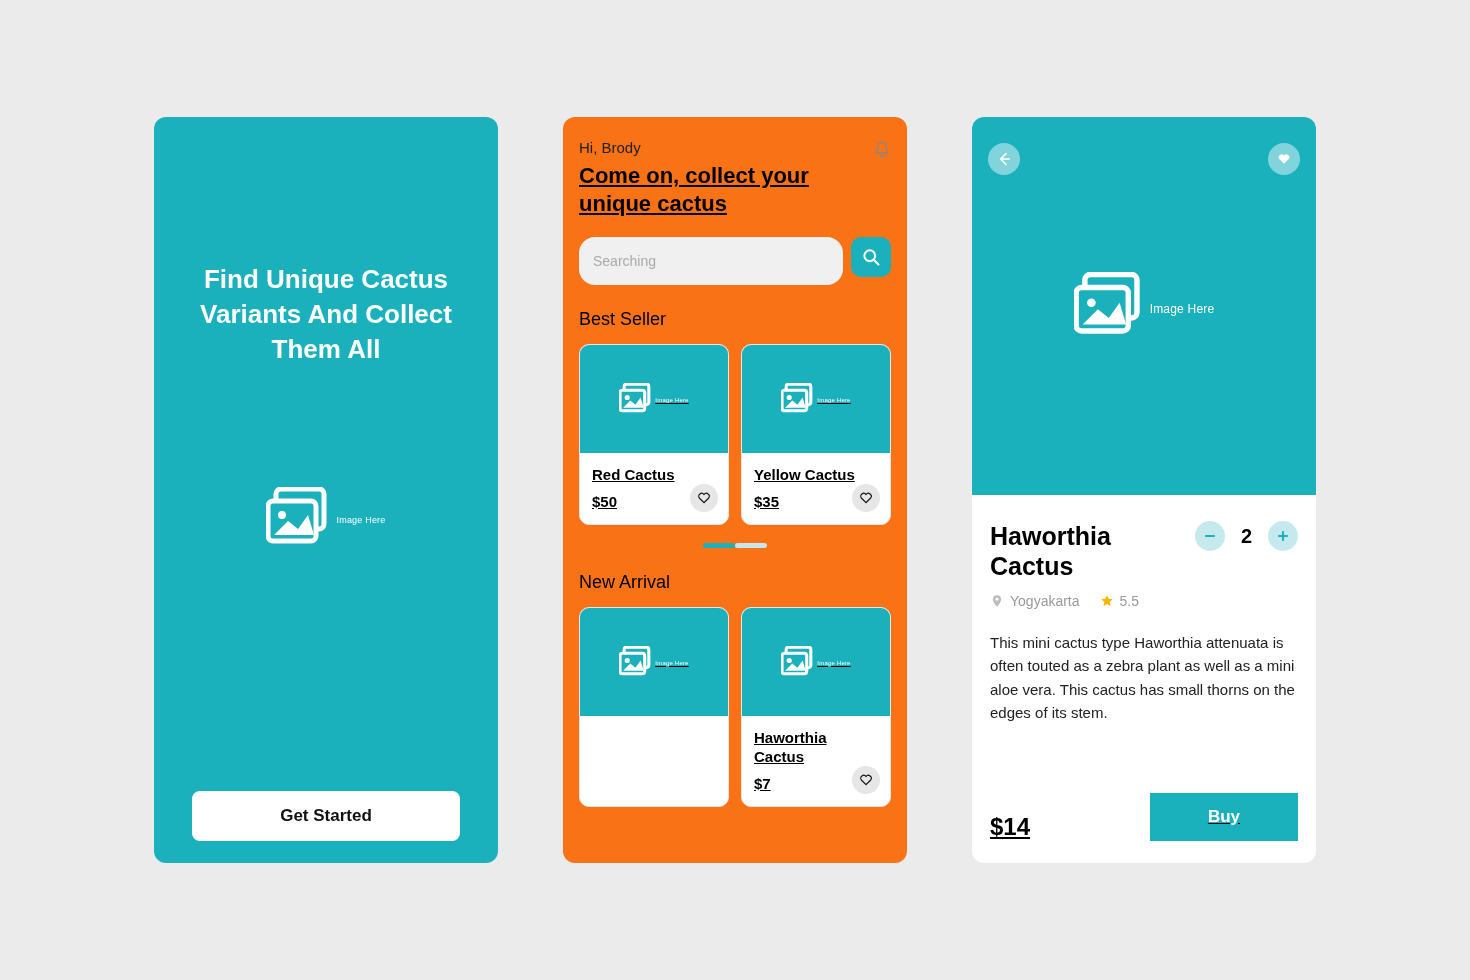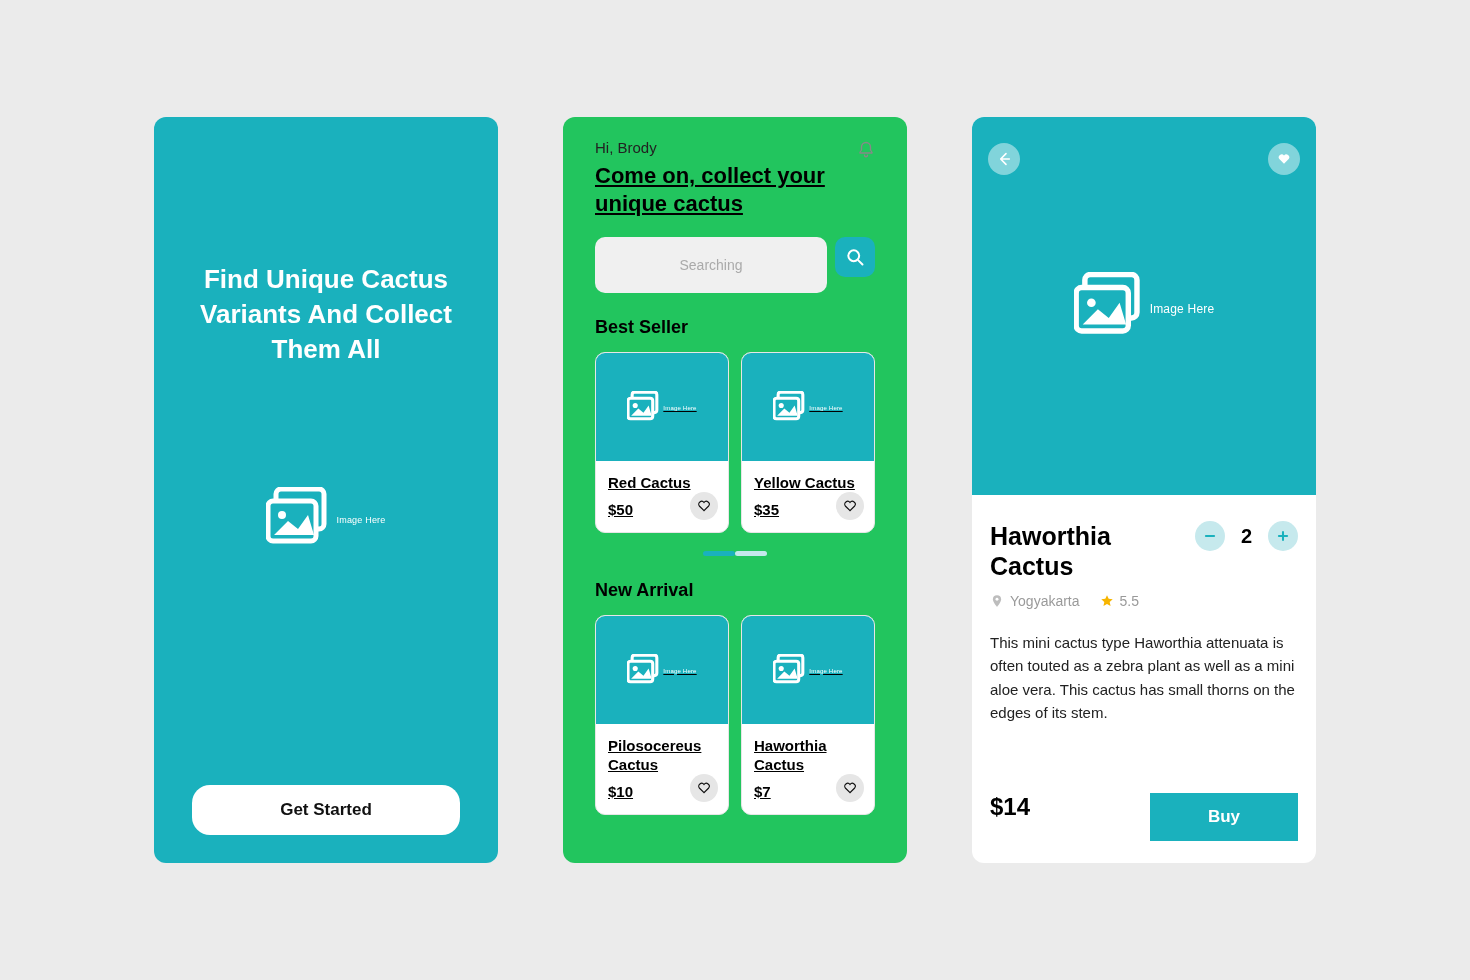--- a/index.html
+++ b/index.html
@@ -19,33 +19,33 @@
     border-radius: 12px;
     overflow: hidden;
     position: relative;
     flex-shrink: 0;
   }
 
   
   .s1 { background: #1ab1bd; display: flex; flex-direction: column; align-items: center; }
   .s1-title { color:#fff; font-weight:700; font-size:26px; text-align:center; line-height:1.35; margin-top:145px; padding:0 28px; }
   .s1-img { margin-top:120px; }
-  .s1-btn { position:absolute; bottom:28px; left:38px; right:38px; background:#fff; color:#111; font-weight:700; font-size:17px; height:50px; border:none; border-radius:18px; cursor:pointer; }
-
-  
-  .s2 { background:#22c55e; padding:22px 32px 0; overflow:hidden; }
+  .s1-btn { position:absolute; bottom:22px; left:38px; right:38px; background:#fff; color:#111; font-weight:700; font-size:17px; height:50px; border:none; border-radius:8px; cursor:pointer; }
+
+  
+  .s2 { background:#f97316; padding:22px 16px 0; overflow:hidden; }
   .s2-header { display:flex; justify-content:space-between; align-items:flex-start; }
   .s2-greet { font-size:15px; color:#222; }
   .s2-headline { font-weight:800; font-size:22px; line-height:1.25; margin-top:6px; max-width:260px;text-decoration:underline; }
   .bell { width:18px; height:18px; color:#888; margin-top:2px; }
   .search-row { display:flex; gap:8px; margin-top:20px; }
-  .search-input { flex:1; background:#f0f0f0; border:none; border-radius:10px; height:56px; padding:0 14px; font-size:14px; color:#555;text-align:center; }
+  .search-input { flex:1; background:#f0f0f0; border:none; border-radius:16px; height:48px; padding:0 14px; font-size:14px; color:#555; }
   .search-input::placeholder { color:#aaa; }
   .search-btn { width:40px; height:40px; background:#1ab1bd; border:none; border-radius:10px; display:flex; align-items:center; justify-content:center; cursor:pointer; }
-  .section-title { font-weight:700; font-size:18px; margin-top:24px; }
+  .section-title { font-weight:400; font-size:18px; margin-top:24px; }
   .card-row { display:flex; gap:12px; margin-top:14px; }
   .card { flex:1; border:1px solid #e6e6e6; border-radius:10px; overflow:hidden; background:#fff;text-decoration:underline; }
   .card-img { background:#1ab1bd; height:108px; display:flex; align-items:center; justify-content:center; }
   .card-img.small { height:108px; }
   .card-body { padding:12px 12px 14px; position:relative; }
   .card-name { font-weight:700; font-size:15px; line-height:1.3; }
   .card-price { font-weight:800; font-size:15px; margin-top:8px; }
   .fav { position:absolute; right:10px; bottom:12px; width:28px; height:28px; border-radius:50%; background:#e6e6e6; display:flex; align-items:center; justify-content:center; cursor:pointer; }
   .dots { display:flex; justify-content:center; gap:0; margin-top:18px; }
   .dot { width:32px; height:5px; border-radius:3px; background:#c4e8ec; }
@@ -60,21 +60,21 @@
   .s3-body { padding:26px 18px 0; flex:1; position:relative; }
   .title-row { display:flex; justify-content:space-between; align-items:flex-start; }
   .product-title { font-weight:800; font-size:25px; line-height:1.2; max-width:170px; }
   .stepper { display:flex; align-items:center; gap:16px; }
   .step-btn { width:30px; height:30px; border-radius:50%; background:#c6e9ed; display:flex; align-items:center; justify-content:center; cursor:pointer; color:#1ab1bd; font-weight:900; font-size:20px; border:none; }
   .qty { font-weight:800; font-size:20px; }
   .meta-row { display:flex; align-items:center; gap:20px; margin-top:12px; color:#9a9a9a; font-size:14px;text-align:right; }
   .meta-item { display:flex; align-items:center; gap:6px; }
   .star { color:#f7b500; }
   .desc { font-size:15px; line-height:1.55; color:#222; margin-top:22px; }
-  .buy-row { position:absolute; left:18px; right:18px; bottom:22px; display:flex; justify-content:space-between; align-items:flex-start; }
+  .buy-row { position:absolute; left:18px; right:18px; bottom:22px; display:flex; justify-content:space-between; align-items:flex-end;text-decoration:underline; }
   .price { font-weight:800; font-size:24px; }
   .buy-btn { background:#1ab1bd; color:#fff; font-weight:700; font-size:17px; border:none; border-radius:0; padding:14px 58px; cursor:pointer; }
 
   
   .ph { display:flex; flex-direction:row; align-items:center; }
   .ph svg { display:block; }
   .ph-label { color:#fff; font-size:9px; margin-top:4px; letter-spacing:.2px; }
   .ph-label.sm { font-size:6px; margin-top:2px; }
   .ph-label.lg { font-size:12px; margin-top:6px; }
 </style>
@@ -176,29 +176,20 @@
         <div class="ph">
           <svg width="36" height="32" viewBox="0 0 70 62">
               <rect x="10" y="2" width="48" height="40" rx="5" fill="none" stroke="#fff" stroke-width="6"></rect>
               <rect x="2" y="14" width="48" height="40" rx="5" fill="#1ab1bd" stroke="#fff" stroke-width="6"></rect>
               <circle cx="16" cy="28" r="5" fill="#fff"></circle>
               <path d="M8 48 L22 34 L32 42 L42 28 L48 48 Z" fill="#fff"></path>
             </svg>
           <span class="ph-label sm">Image Here</span>
         </div>
       </div>
-      <div class="card-body">
-        <div class="card-name">Pilosocereus Cactus</div>
-        <div class="card-price">$10</div>
-        <div class="fav">
-          <svg width="14" height="14" viewBox="0 0 24 24">
-              <path d="M12 20 L4 12a5 5 0 0 1 8-6 5 5 0 0 1 8 6 Z" fill="none" stroke="#111" stroke-width="2"></path>
-            </svg>
-        </div>
-      </div>
     </div>
     <div class="card">
       <div class="card-img small">
         <div class="ph">
           <svg width="36" height="32" viewBox="0 0 70 62">
               <rect x="10" y="2" width="48" height="40" rx="5" fill="none" stroke="#fff" stroke-width="6"></rect>
               <rect x="2" y="14" width="48" height="40" rx="5" fill="#1ab1bd" stroke="#fff" stroke-width="6"></rect>
               <circle cx="16" cy="28" r="5" fill="#fff"></circle>
               <path d="M8 48 L22 34 L32 42 L42 28 L48 48 Z" fill="#fff"></path>
             </svg>

